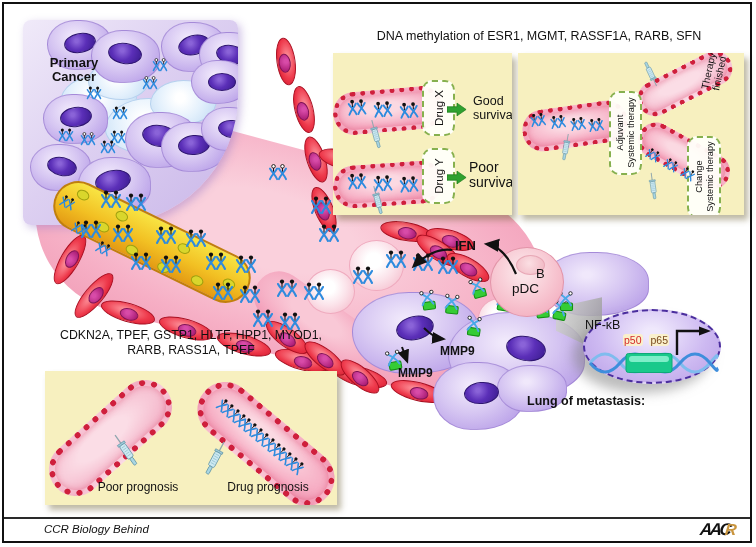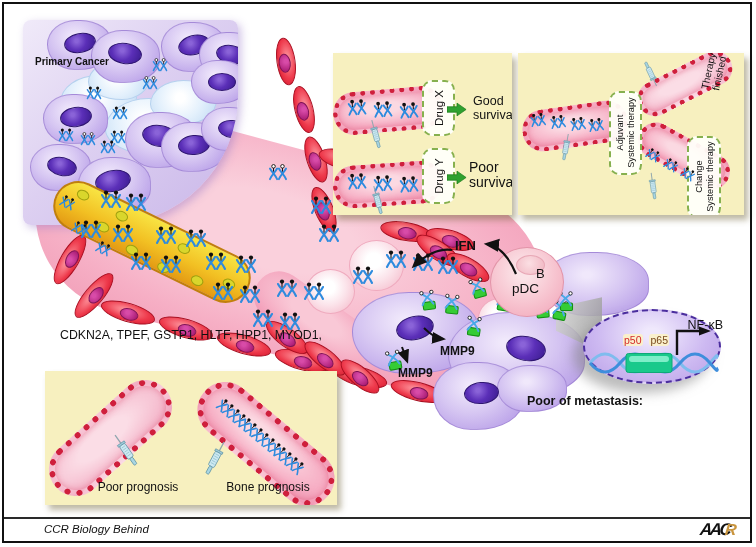--- a/index.html
+++ b/index.html
@@ -132,21 +132,21 @@
       <div class="mcell" style="left:497px;top:365px;width:68px;height:45px;"></div>
       <div class="mcell" style="left:542px;top:252px;width:105px;height:62px;"></div>
       <div class="mnuc" style="left:396px;top:316px;width:36px;height:22px;transform:rotate(-12deg);"></div>
       <div class="mnuc" style="left:506px;top:336px;width:38px;height:23px;transform:rotate(10deg);"></div>
       <div class="mnuc" style="left:464px;top:382px;width:33px;height:20px;transform:rotate(-6deg);"></div>
     </div>
 
   <div class="abs" id="primary" style="left:23px;top:20px;width:215px;height:205px;overflow:hidden;border-radius:8px 8px 130px 8px;
               background:linear-gradient(135deg,#F0EAF9 0%,#DDD0F1 45%,#C9B6E9 100%);
               box-shadow:3px 3px 8px rgba(150,120,200,.45);">
-    <div class="lbl bold" style="left:12px;top:36px;width:78px;font-size:10px;line-height:1.1;z-index:5;">Primary Cancer</div>
+    <div class="lbl bold" style="left:12px;top:36px;width:78px;font-size:13px;line-height:1.1;z-index:5;text-align:center;">Primary Cancer</div>
   <div class="bcell" style="left:37px;top:55px;width:75px;height:48px;"></div>
       <div class="bcell" style="left:82px;top:78px;width:85px;height:55px;"></div>
       <div class="bcell" style="left:127px;top:60px;width:65px;height:42px;"></div>
       <div class="bcell" style="left:65px;top:40px;width:60px;height:38px;"></div>
       <div class="mcell" style="left:24px;top:0px;width:63px;height:48px;"></div>
       <div class="mnuc" style="left:41px;top:13px;width:30px;height:18px;transform:rotate(-10deg);"></div>
       <div class="mcell" style="left:68px;top:10px;width:67.2px;height:51.2px;"></div>
       <div class="mnuc" style="left:85px;top:23px;width:32px;height:19px;transform:rotate(8deg);"></div>
       <div class="mcell" style="left:138px;top:2px;width:63px;height:48px;"></div>
       <div class="mnuc" style="left:155px;top:15px;width:30px;height:18px;transform:rotate(-14deg);"></div>
@@ -745,20 +745,21 @@
     </div>
 
   <div class="abs" style="left:490px;top:247px;width:72px;height:68px;border-radius:50%;
               background:radial-gradient(circle at 45% 35%, #FBE3E7 12%, #F7C3CF 55%, #F1A6B9 95%);
               border:1.5px solid #E294A8;"></div>
   <div class="abs" style="left:516px;top:255px;width:27px;height:18px;border-radius:50%;
               background:radial-gradient(circle at 45% 40%, #FBDFE3, #F0B4C0);border:1px solid #E8A8B6;"></div>
   <div class="lbl" style="left:536px;top:266px;font-size:13px;">B</div>
   <div class="lbl" style="left:512px;top:281px;font-size:13.5px;">pDC</div>
 
+  <div class="lbl cap" style="left:333px;top:29px;width:412px;font-size:12.5px;">DNA methylation of ESR1, MGMT, RASSF1A, RARB, SFN</div>
 
   <div class="ypanel" id="panel-drugs" style="left:333px;top:53px;width:179px;height:162px;">
     <div class="vessel" style="left:0px;top:36px;width:100px;height:33px;transform:rotate(-5deg);"></div>
     <div class="vessel" style="left:0px;top:110px;width:100px;height:33px;transform:rotate(-4deg);"></div>
     <div class="dbox" style="left:89px;top:27px;width:29px;height:52px;">
       <span class="vtext">Drug X</span>
     </div>
     <div class="dbox" style="left:89px;top:95px;width:29px;height:52px;">
       <span class="vtext">Drug Y</span>
     </div>
@@ -1006,26 +1007,27 @@
     <line x1="10" y1="1" x2="10" y2="13" stroke="#8FA6AE" stroke-width="1.6"></line>
     <rect x="5" y="13" width="10" height="2.6" fill="#9FCBD8" stroke="#5E93A6" stroke-width=".8"></rect>
     <rect x="6" y="15.5" width="8" height="19" rx="2" fill="#CDE9F2" stroke="#5E93A6" stroke-width=".9"></rect>
     <path d="M7.5,18.5 h5 M7.5,21.5 h5 M7.5,24.5 h5 M7.5,27.5 h5 M7.5,30.5 h5" stroke="#8FBECC" stroke-width=".8"></path>
     <rect x="8" y="34.5" width="4" height="10" rx="1.4" fill="#A9D6E3" stroke="#5E93A6" stroke-width=".9"></rect>
       </svg>
     </div>
 
   <div class="lbl cap" style="left:40px;top:328px;width:302px;font-size:12.3px;line-height:1.18;">
     <div>CDKN2A, TPEF, GSTP1, HLTF, HPP1, MYOD1,</div>
+    <div>RARB, RASS1A, TPEF</div>
   </div>
   <div class="ypanel" id="panel-prognosis" style="left:45px;top:371px;width:292px;height:134px;">
     <div class="vessel clean big" style="left:-8px;top:40px;width:135px;height:42px;transform:rotate(-42deg);"></div>
     <div class="vessel big" style="left:140px;top:45px;width:150px;height:44px;transform:rotate(40deg);"></div>
     <div class="lbl cap" style="left:38px;top:109px;width:110px;">Poor prognosis</div>
-    <div class="lbl cap" style="left:158px;top:109px;width:130px;">Bone prognosis</div>
+    <div class="lbl cap" style="left:158px;top:109px;width:130px;">Drug prognosis</div>
   <svg class="abs" style="left:172px;top:29px;transform:rotate(40deg);" width="17" height="15" viewBox="0 0 22 19">
     <g stroke="#2E8BDE" stroke-width="2.1" fill="none" stroke-linecap="round">
       <path d="M2,17 C4,12 8,9 10,5"></path>
           <path d="M10,17 C8,12 4,9 2,5"></path>
       <path d="M12,17 C14,12 18,9 20,5"></path>
           <path d="M20,17 C18,12 14,9 12,5"></path>
         </g>
     <g stroke="#111" stroke-width="1.1">
           <line x1="6" y1="8.5" x2="6" y2="4"></line>
           <line x1="16" y1="8.5" x2="16" y2="4"></line>
@@ -1130,25 +1132,25 @@
     <rect x="6" y="15.5" width="8" height="19" rx="2" fill="#CDE9F2" stroke="#5E93A6" stroke-width=".9"></rect>
     <path d="M7.5,18.5 h5 M7.5,21.5 h5 M7.5,24.5 h5 M7.5,27.5 h5 M7.5,30.5 h5" stroke="#8FBECC" stroke-width=".8"></path>
     <rect x="8" y="34.5" width="4" height="10" rx="1.4" fill="#A9D6E3" stroke="#5E93A6" stroke-width=".9"></rect>
       </svg>
     </div>
 
   <div class="lbl bold" style="left:455px;top:238px;font-size:13px;">IFN</div>
   <div class="lbl bold" style="left:440px;top:344px;font-size:12px;">MMP9</div>
   <div class="lbl bold" style="left:398px;top:366px;font-size:12px;">MMP9</div>
   <div class="lbl bold" style="left:527px;top:394px;width:140px;font-size:12.5px;line-height:1.15;">
-    <div>Poor of metastasis:</div>
+    <div>Lung of metastasis:</div>
   </div>
 
   <div id="nfkb">
-    <div class="lbl" style="left:0;top:7px;width:138px;text-align:right;font-size:12.5px;">NF-κB</div>
+    <div class="lbl" style="left:0;top:7px;width:138px;text-align:left;font-size:12.5px;">NF-κB</div>
     <div class="abs" style="left:0;top:23px;width:122px;text-align:center;font-size:10.5px;">
       <span style="color:#D42A2A;background:#FAF0CC;border-radius:3px;padding:0 1px;">p50</span>
       <span style="color:#7A4A1E;background:#FAF0CC;border-radius:3px;padding:0 1px;margin-left:4px;">p65</span>
     </div>
     <svg class="abs" style="left:3px;top:38px;" width="132" height="28" viewBox="0 0 132 28">
       <path d="M2,14 C12,2 22,2 32,14 S52,26 62,14 S82,2 92,14 S112,26 122,14 S128,8 130,9" stroke="#7FBCEE" stroke-width="3" fill="none"></path>
       <path d="M2,14 C12,26 22,26 32,14 S52,2 62,14 S82,26 92,14 S112,2 122,14 S128,20 130,19" stroke="#3E8EDC" stroke-width="3" fill="none"></path>
       <rect x="38" y="4.5" width="46" height="19" rx="2.5" fill="#19C98B" stroke="#0FA877" stroke-width="1"></rect>
       <rect x="41" y="7" width="40" height="6" rx="3" fill="#8FF5D2" opacity=".85"></rect>
     </svg>

